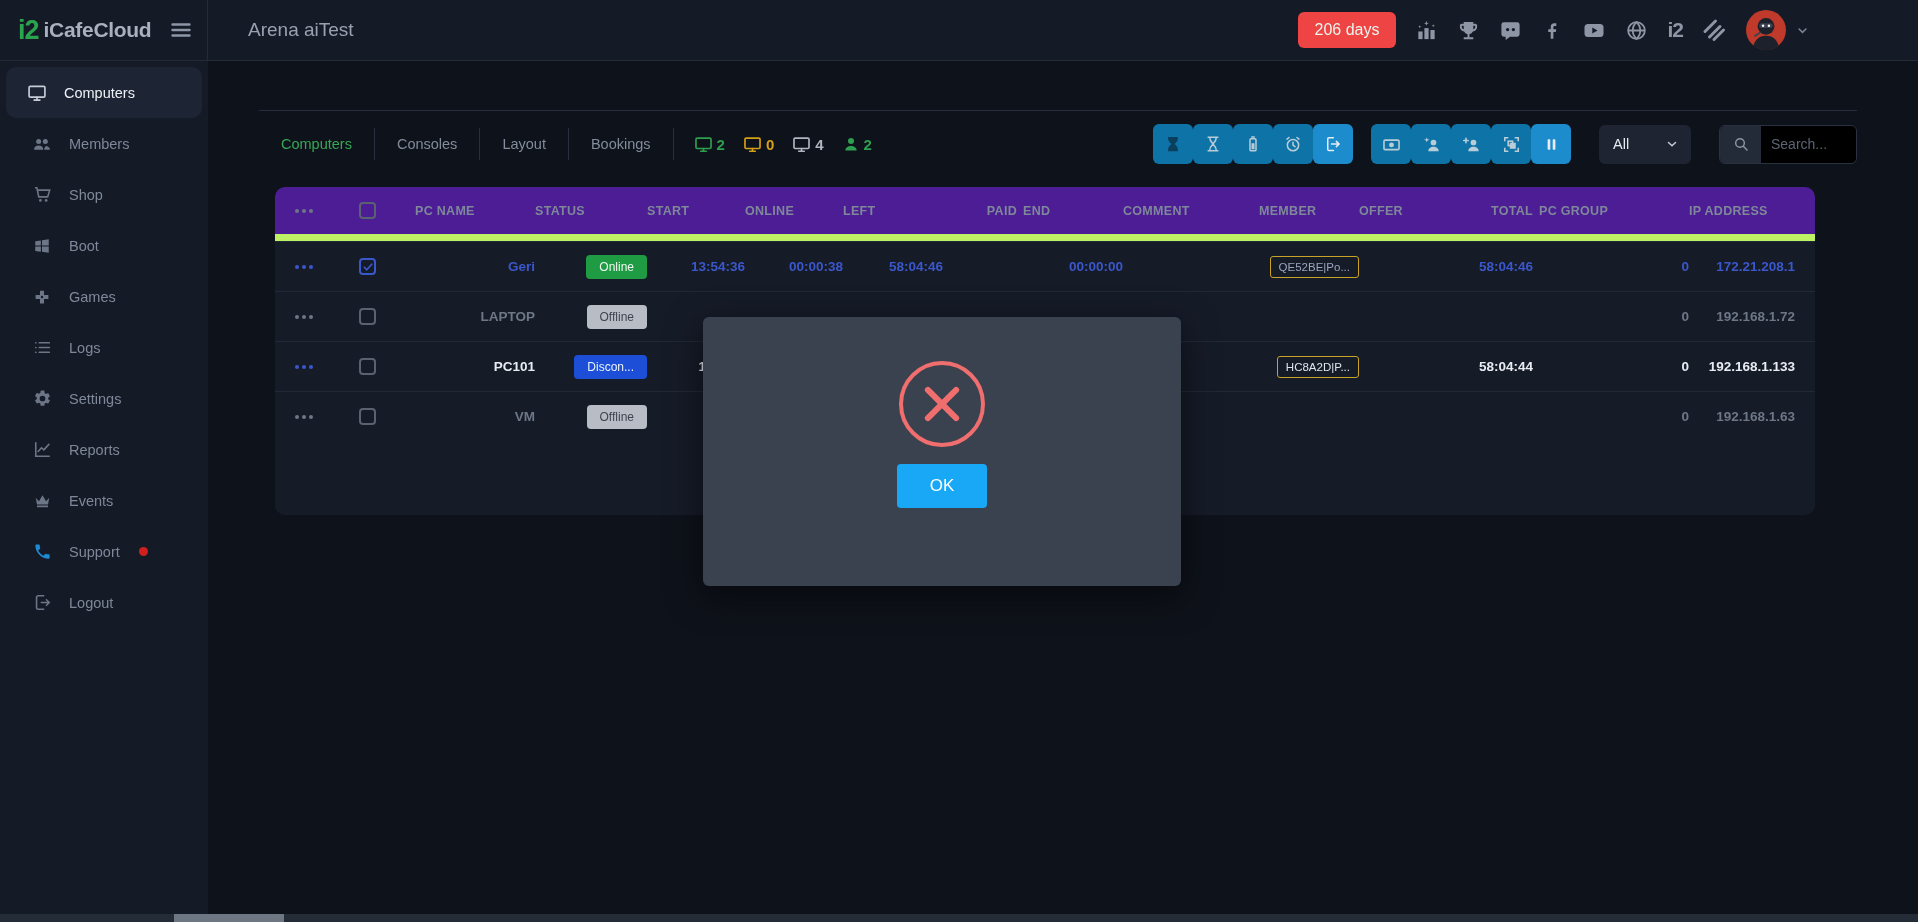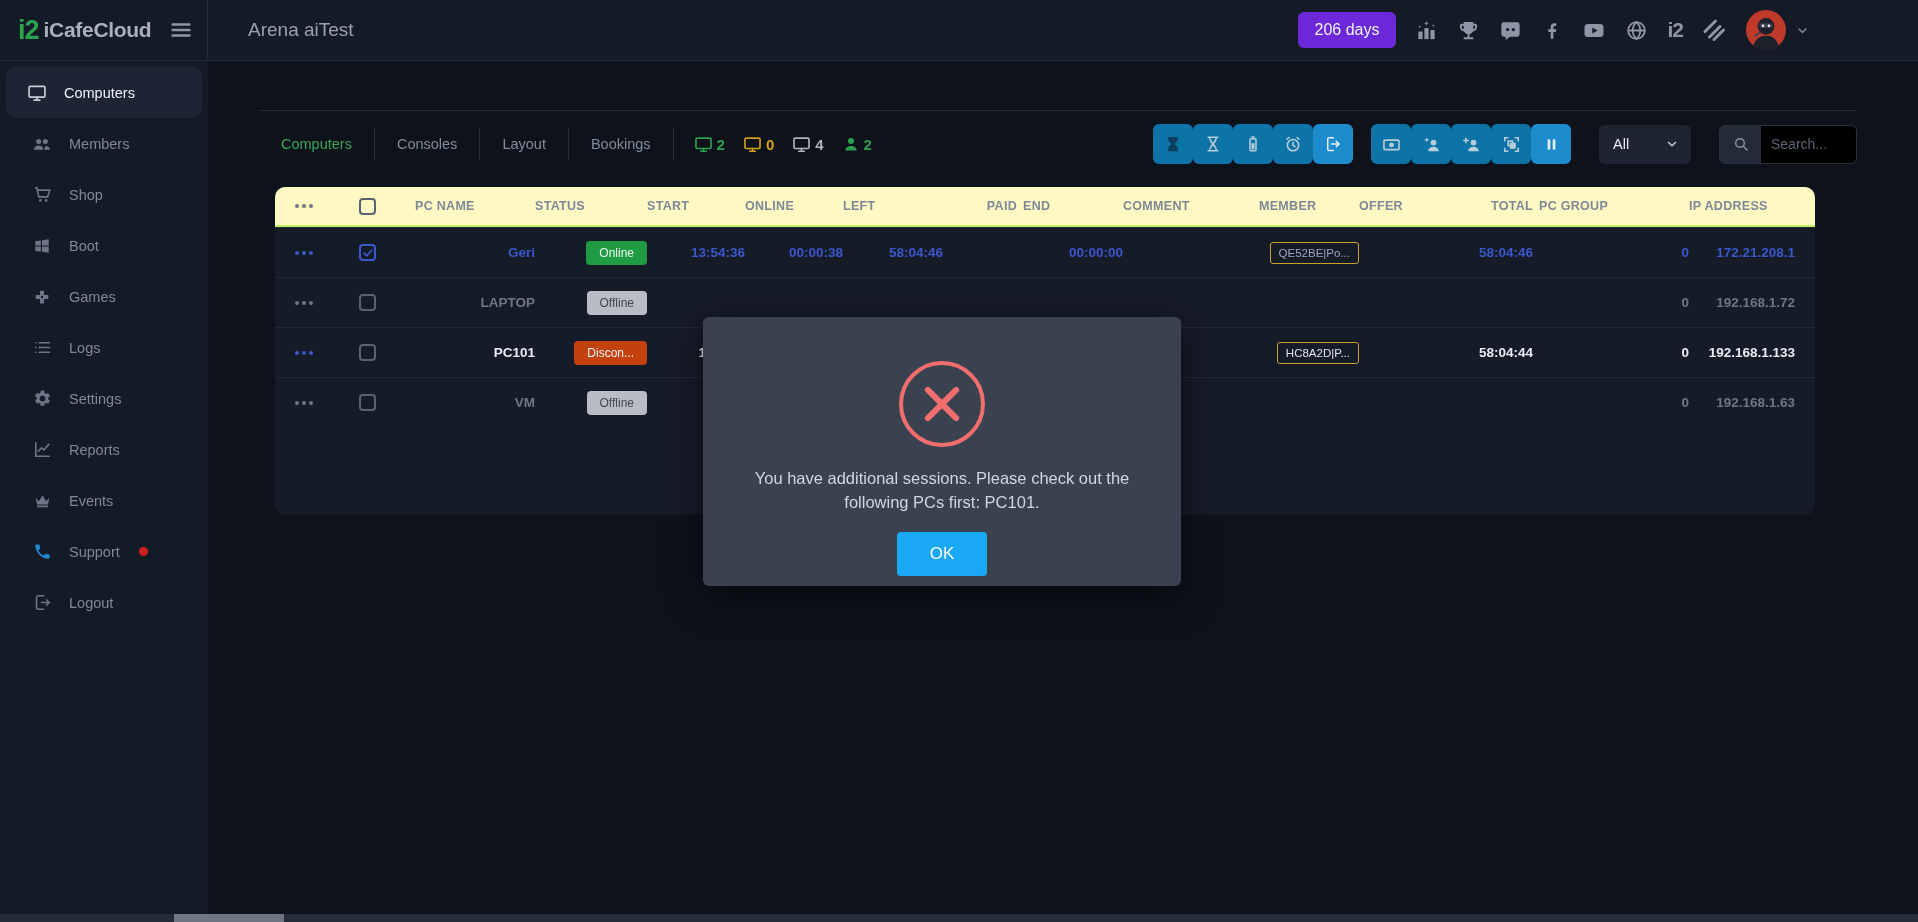--- a/index.html
+++ b/index.html
@@ -8,21 +8,21 @@
   svg { display:block; }
 
   
   .header { position:absolute; top:0; left:0; right:0; height:61px; background:#151a27; border-bottom:1px solid #232a38; display:flex; align-items:center; z-index:5; }
   .brand-area { width:208px; height:100%; display:flex; align-items:center; padding-left:18px; border-right:1px solid #232a38; }
   .logo-glyph { color:#2aa44d; font-weight:800; font-size:27px; letter-spacing:-1px; margin-right:5px; }
   .brand-name { color:#a9b1be; font-weight:700; font-size:21px; letter-spacing:-0.3px; }
   .hamburger { margin-left:auto; margin-right:14px; color:#8d96a6; cursor:pointer; }
   .page-title { margin-left:40px; color:#99a1b0; font-size:19px; }
   .header-right { margin-left:auto; display:flex; align-items:center; gap:19px; padding-right:108px; }
-  .days-badge { background:#6d28d9; color:#eaf5ee; font-size:16px; padding:9px 17px; border-radius:6px; cursor:pointer; }
+  .days-badge { background:#ef4444; color:#eaf5ee; font-size:16px; padding:9px 17px; border-radius:6px; cursor:pointer; }
   .hicon { color:#8e96a6; cursor:pointer; }
   .i2-icon { color:#8e96a6; font-weight:800; font-size:21px; letter-spacing:-1px; }
   .avatar-wrap { display:flex; align-items:center; gap:8px; cursor:pointer; }
   .chev { color:#7d8595; }
 
   
   .sidebar { position:absolute; top:61px; left:0; bottom:0; width:208px; background:#151a27; z-index:4; }
   .user-block { display:flex; align-items:center; gap:13px; padding:16px 18px 14px 18px; }
   .user-name { font-weight:700; font-size:15px; color:#e9edf3; }
   .user-id { font-size:13px; color:#707a8a; margin-top:3px; }
@@ -51,37 +51,37 @@
   .filter-select { margin-left:28px; width:92px; height:39px; background:#1e2431; border-radius:6px; display:flex; align-items:center; padding:0 12px 0 14px; color:#e8ecf2; font-size:14.5px; cursor:pointer; }
   .filter-select .chev { margin-left:auto; color:#c6ccd6; }
   .search-box { margin-left:28px; height:39px; display:flex; border-radius:6px; overflow:hidden; border:1px solid #2a3240; }
   .search-icon-cell { width:41px; background:#232a38; display:flex; align-items:center; justify-content:center; color:#8b94a4; }
   .search-box input { width:95px; background:#000000; border:none; outline:none; color:#c6ccd6; font-size:14px; padding:0 10px; font-family:"Liberation Sans",sans-serif; }
   .search-box input::placeholder { color:#5c6574; }
 
   
   .card { position:absolute; left:67px; top:126px; width:1540px; height:328px; background:#161b28; border-radius:10px; }
   .tgrid { display:grid; grid-template-columns:64px 56px 120px 112px 98px 98px 100px 80px 100px 136px 100px 92px 88px 150px 1fr; align-items:center; padding:0 20px; }
-  .thead { height:40px; background:#fef9c3; border-radius:10px 10px 0 0; border-bottom:2px solid #bef264; }
+  .thead { height:54px; background:#4c1d95; border-radius:10px 10px 0 0; border-bottom:7px solid #bef264; }
   .th { font-size:12.5px; font-weight:700; color:#7e8899; letter-spacing:0.3px; }
   .trow { height:50px; border-top:1px solid #212836; }
   .trow:first-of-type { border-top:none; }
   .td { font-size:13.5px; font-weight:700;text-align:right; }
   .right { text-align:right; padding-right:6px; }
   .blue { color:#3b57cc; }
   .muted { color:#6d7786; }
   .bright { color:#e8ecf2; }
   .dots { display:flex; gap:3px; cursor:pointer; }
   .dots i { width:4px; height:4px; border-radius:50%; background:currentColor; }
   .checkbox { width:17px; height:17px; border:2px solid #5a6272; border-radius:4px; cursor:pointer; display:flex; align-items:center; justify-content:center; }
   .checkbox.checked { border-color:#3b57cc; color:#3b57cc; }
   .badge { display:inline-block; font-size:12px; font-weight:400; padding:5px 13px; border-radius:4px; }
   .badge.online { background:#1e9b43; color:#eef7f0; }
   .badge.offline { background:#b8bdc5; color:#3f4550; }
-  .badge.discon { background:#c2410c; color:#e8f3fa; }
+  .badge.discon { background:#1d4ed8; color:#e8f3fa; }
   .member-box { display:inline-block; border:1px solid #c9a227; border-radius:3px; padding:4px 8px; font-size:11.5px; font-weight:400; }
   .member-box.gray { color:#9aa5bd; }
   .member-box.white { color:#dfe3ea; }
 
   
   .modal { position:absolute; left:703px; top:317px; width:478px; height:269px; background:#3a4250; border-radius:6px; box-shadow:0 10px 35px rgba(0,0,0,0.55); z-index:50; display:flex; flex-direction:column; align-items:center; }
   .err-circle { margin-top:44px; width:86px; height:86px; border:4px solid #f06e6e; border-radius:50%; position:relative; }
   .err-circle span { position:absolute; left:50%; top:50%; width:46px; height:6px; border-radius:3px; background:#f06e6e; }
   .err-circle span:first-child { transform:translate(-50%,-50%) rotate(45deg); }
   .err-circle span:last-child { transform:translate(-50%,-50%) rotate(-45deg); }
@@ -512,19 +512,18 @@
       <span class="td muted">192.168.1.63</span>
     </div>
   </div>
 </div>
 
 <div class="modal">
   <div class="err-circle">
       <span></span>
       <span></span>
     </div>
-  <div class="modal-text">You have additional sessions. Please check out the following PCs first: PC101.</div>
   <button class="ok-btn">OK</button>
 </div>
 
 <div class="hscroll">
   <div class="thumb"></div>
 </div>
 
 </body></html>

